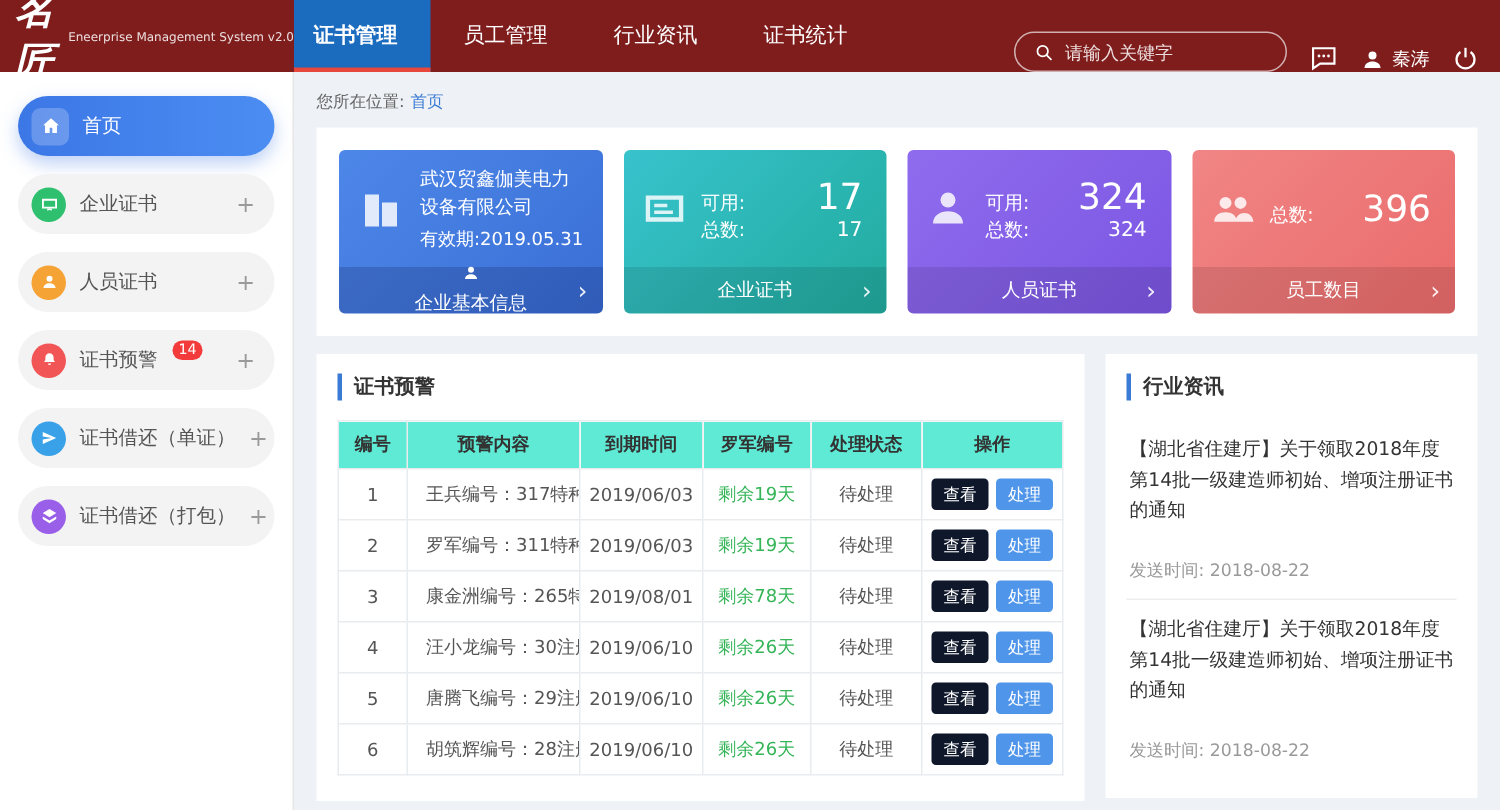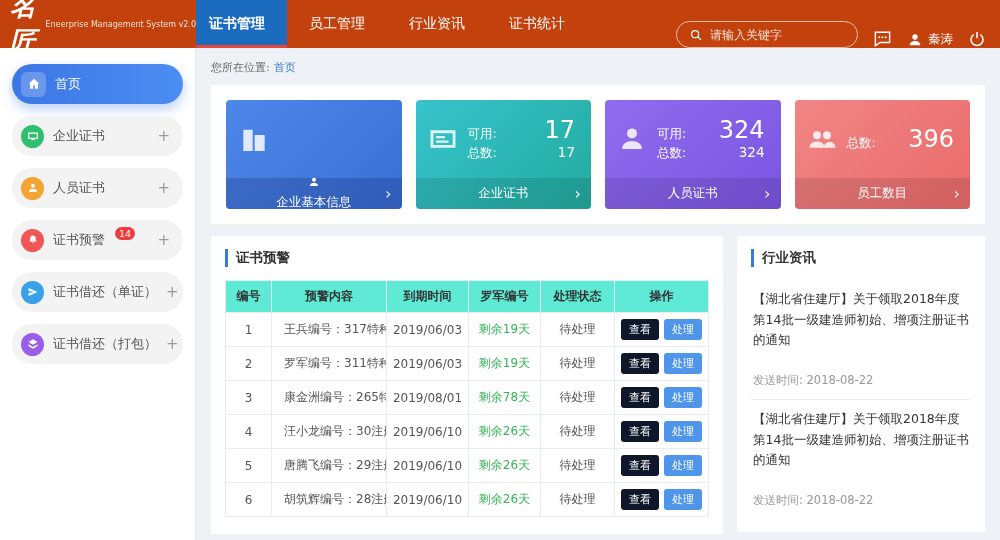--- a/index.html
+++ b/index.html
@@ -1,20 +1,20 @@
 <!DOCTYPE html>
 <html><head>
 <meta charset="utf-8">
 <style>
   *{margin:0;padding:0;box-sizing:border-box;}
   html,body{width:1000px;height:540px;}
   body{font-family:"DejaVu Sans","Liberation Sans",sans-serif;background:#eef1f5;overflow:hidden;}
 
   
-  .topbar{height:48px;background:#c2410c;display:flex;align-items:stretch;color:#fff;}
+  .topbar{height:48px;background:#7f1d1d;display:flex;align-items:stretch;color:#fff;}
   .brand{width:196px;display:flex;align-items:center;padding-left:10px;flex:none;}
   .logo{font-size:26px;font-weight:bold;letter-spacing:1px;margin-right:8px;font-family:"DejaVu Serif","Liberation Serif",serif;font-style:italic;}
   .brand-titles .t1{font-size:13px;font-weight:bold;line-height:1.35;white-space:nowrap;}
   .brand-titles .t2{font-size:8px;opacity:.85;white-space:nowrap;}
   .topnav{display:flex;}
   .nav-item{padding:0 22px;display:flex;align-items:center;font-size:14px;cursor:pointer;position:relative;white-space:nowrap;}
   .nav-item.active{background:#1b6bbf;font-weight:bold;padding-left:13px;}
   .nav-item.active::after{content:"";position:absolute;left:0;right:0;bottom:0;height:3px;background:#e8483b;}
   .top-right{margin-left:auto;display:flex;align-items:flex-end;padding-right:14px;gap:15px;}
   .search-box{display:flex;align-items:center;gap:7px;border:1px solid rgba(255,255,255,.65);border-radius:14px;height:27px;padding:0 12px;width:182px;}
@@ -202,20 +202,24 @@
 
     <div class="cards-panel">
 
       <div class="card card-blue">
         <div class="card-body">
           <span class="card-icon">
             <svg width="32" height="32" viewBox="0 0 24 24" fill="#fff" opacity="0.9">
                 <path d="M4 21V5h7v16zM5.8 7h1.6v1.6H5.8zm2.6 0H10v1.6H8.4zM5.8 10.4h1.6V12H5.8zm2.6 0H10V12H8.4zM5.8 13.8h1.6v1.6H5.8zm2.6 0H10v1.6H8.4zM12.5 21V9H20v12zm1.8-9.6h1.6V13h-1.6zm2.6 0h1.6V13h-1.6zm-2.6 3.4h1.6v1.6h-1.6zm2.6 0h1.6v1.6h-1.6z"></path>
               </svg>
           </span>
+          <div class="card-info">
+            <div class="company-name">武汉贸鑫伽美电力设备有限公司</div>
+            <div class="company-valid">有效期:2019.05.31</div>
+          </div>
         </div>
         <div class="card-footer">
           <span>
             <svg width="12" height="12" viewBox="0 0 24 24" fill="#fff">
                 <circle cx="12" cy="7.5" r="4"></circle>
                 <path d="M4 20c0-4.2 3.8-6.5 8-6.5s8 2.3 8 6.5z"></path>
               </svg>
           </span>
           <span>企业基本信息</span>
           <span class="chev">›</span>

